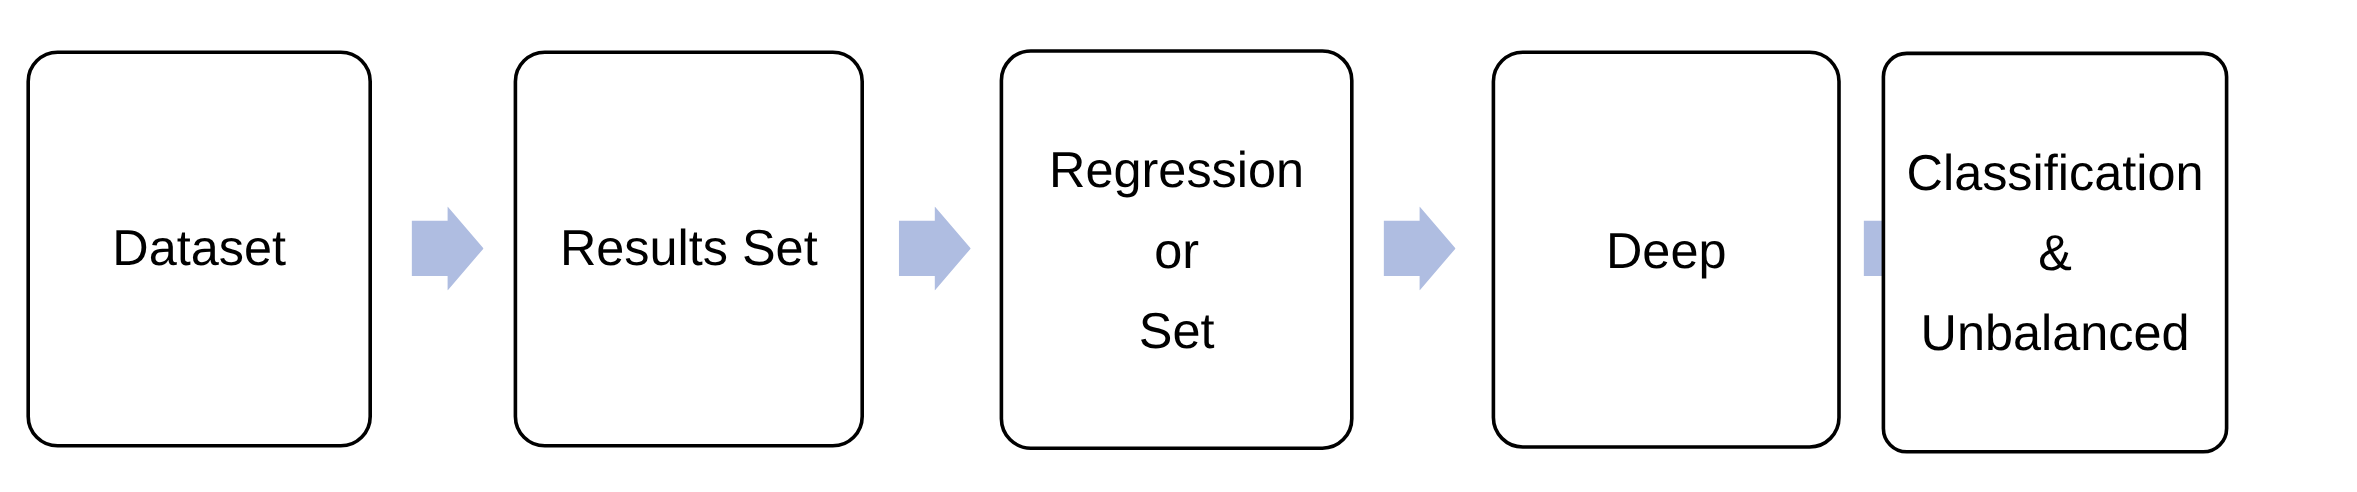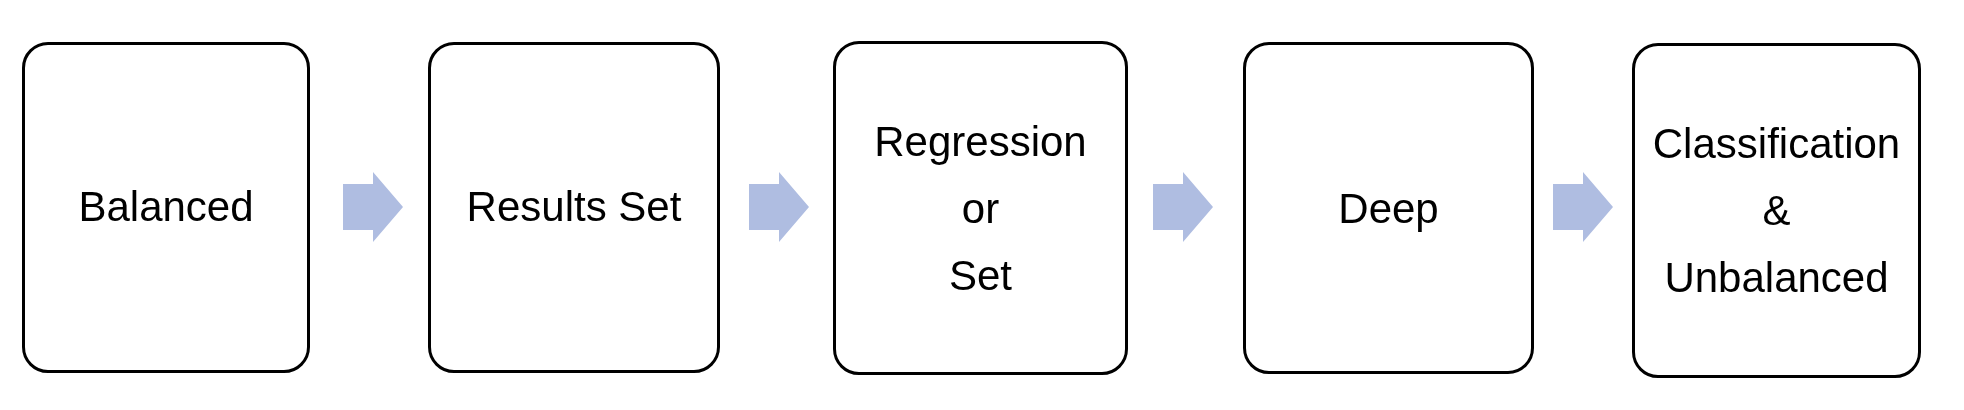--- a/index.html
+++ b/index.html
@@ -34,41 +34,41 @@
     white-space: nowrap;
     line-height: 1.2;
   }
   .node.spaced .line { line-height: 67px; }
   .node.tight  .line { line-height: 49px; }
 
   .node-1 { left: 22px;   top: 42px; width: 288px; height: 331px; }
   .node-2 { left: 428px;  top: 42px; width: 292px; height: 331px; }
   .node-3 { left: 833px;  top: 41px; width: 295px; height: 334px; }
   .node-4 { left: 1243px; top: 42px; width: 291px; height: 332px; }
-  .node-5 { left: 1632px; top: 43px; width: 289px; height: 335px; }
+  .node-5 { left: 1568px; top: 43px; width: 289px; height: 335px; border-radius: 21px; }
 
   .arrow {
     position: absolute;
     top: 172px;
     width: 60px;
     height: 70px;
     color: var(--arrow-color, #afbde1);
   }
   .arrow-1 { left: 343px; }
   .arrow-2 { left: 749px; }
   .arrow-3 { left: 1153px; }
   .arrow-4 { left: 1553px; }
 </style>
 </head>
 <body>
 
 <div class="canvas">
 
   <div class="node node-1">
-    <span class="line">Balanced</span>
+    <span class="line">Dataset</span>
   </div>
 
   <svg class="arrow arrow-1" viewBox="0 0 60 70" aria-hidden="true">
     <polygon points="0,12 30,12 30,0 60,35 30,70 30,58 0,58" fill="currentColor"></polygon>
   </svg>
 
   <div class="node node-2">
     <span class="line">Results Set</span>
   </div>
 

